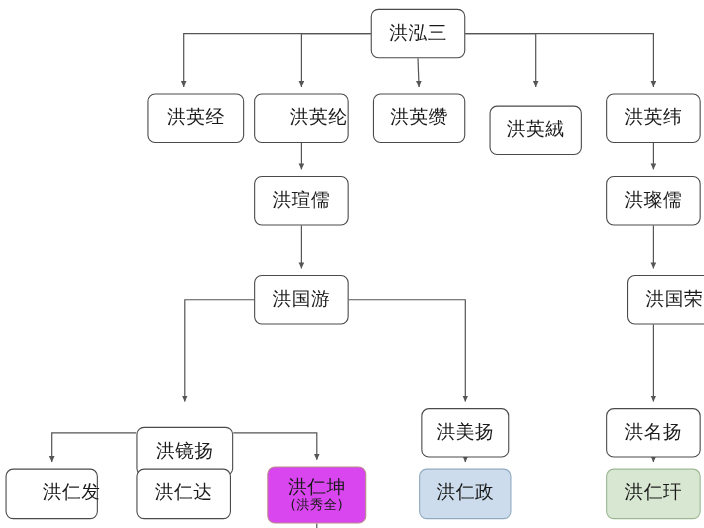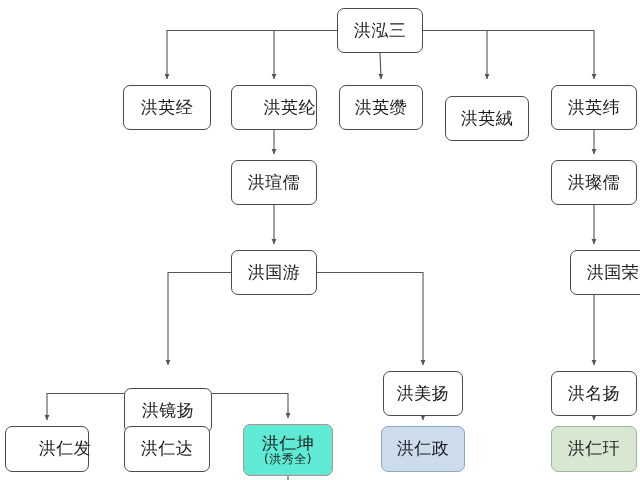--- a/index.html
+++ b/index.html
@@ -22,21 +22,21 @@
     align-items:center;
     justify-content:center;
     color:#1a1a1a;
     font-size:17px;
     line-height:1.12;
     letter-spacing:0.5px;
     white-space:nowrap;
     z-index:2;
   }
   .node .ln2{font-size:12px;}
-  .node.pink{background:#5eead4;border-color:#b98c8c;}
+  .node.pink{background:#d946ef;border-color:#b98c8c;}
   .node.blue{background:#ccdcec;border-color:#8fa9bf;}
   .node.green{background:#d8e7d2;border-color:#9bb793;}
 </style>
 </head>
 <body>
 
 <div id="diagram">
   <svg id="wires">
     <defs>
       <marker id="arrow" markerWidth="7" markerHeight="7" refX="5.4" refY="2.6" orient="auto" markerUnits="userSpaceOnUse">
@@ -60,21 +60,21 @@
         <path d="M168,416 L167,420" marker-end="url(#arrow)"></path>
         <path d="M212,393.5 L288,393.5 L288,418" marker-end="url(#arrow)"></path>
         <path d="M423,416 L423,420" marker-end="url(#arrow)"></path>
         <path d="M594,416 L594,420" marker-end="url(#arrow)"></path>
         <path d="M288,476 L288,480"></path>
       </g>
   </svg>
 <div class="node" style="left: 337px; top: 8px; width: 86px; height: 45px;">
       <span>洪泓三</span>
     </div>
-    <div class="node" style="left: 123px; top: 85px; width: 88px; height: 45px;">
+    <div class="node" style="left: 134px; top: 85px; width: 88px; height: 45px;">
       <span>洪英经</span>
     </div>
     <div class="node" style="left: 231px; top: 85px; width: 86px; height: 45px; align-items: flex-end;">
       <span>洪英纶</span>
     </div>
     <div class="node" style="left: 339px; top: 85px; width: 84px; height: 45px;">
       <span>洪英缵</span>
     </div>
     <div class="node" style="left: 445px; top: 85px; width: 84px; height: 45px; margin-top: 11px;">
       <span>洪英絨</span>

